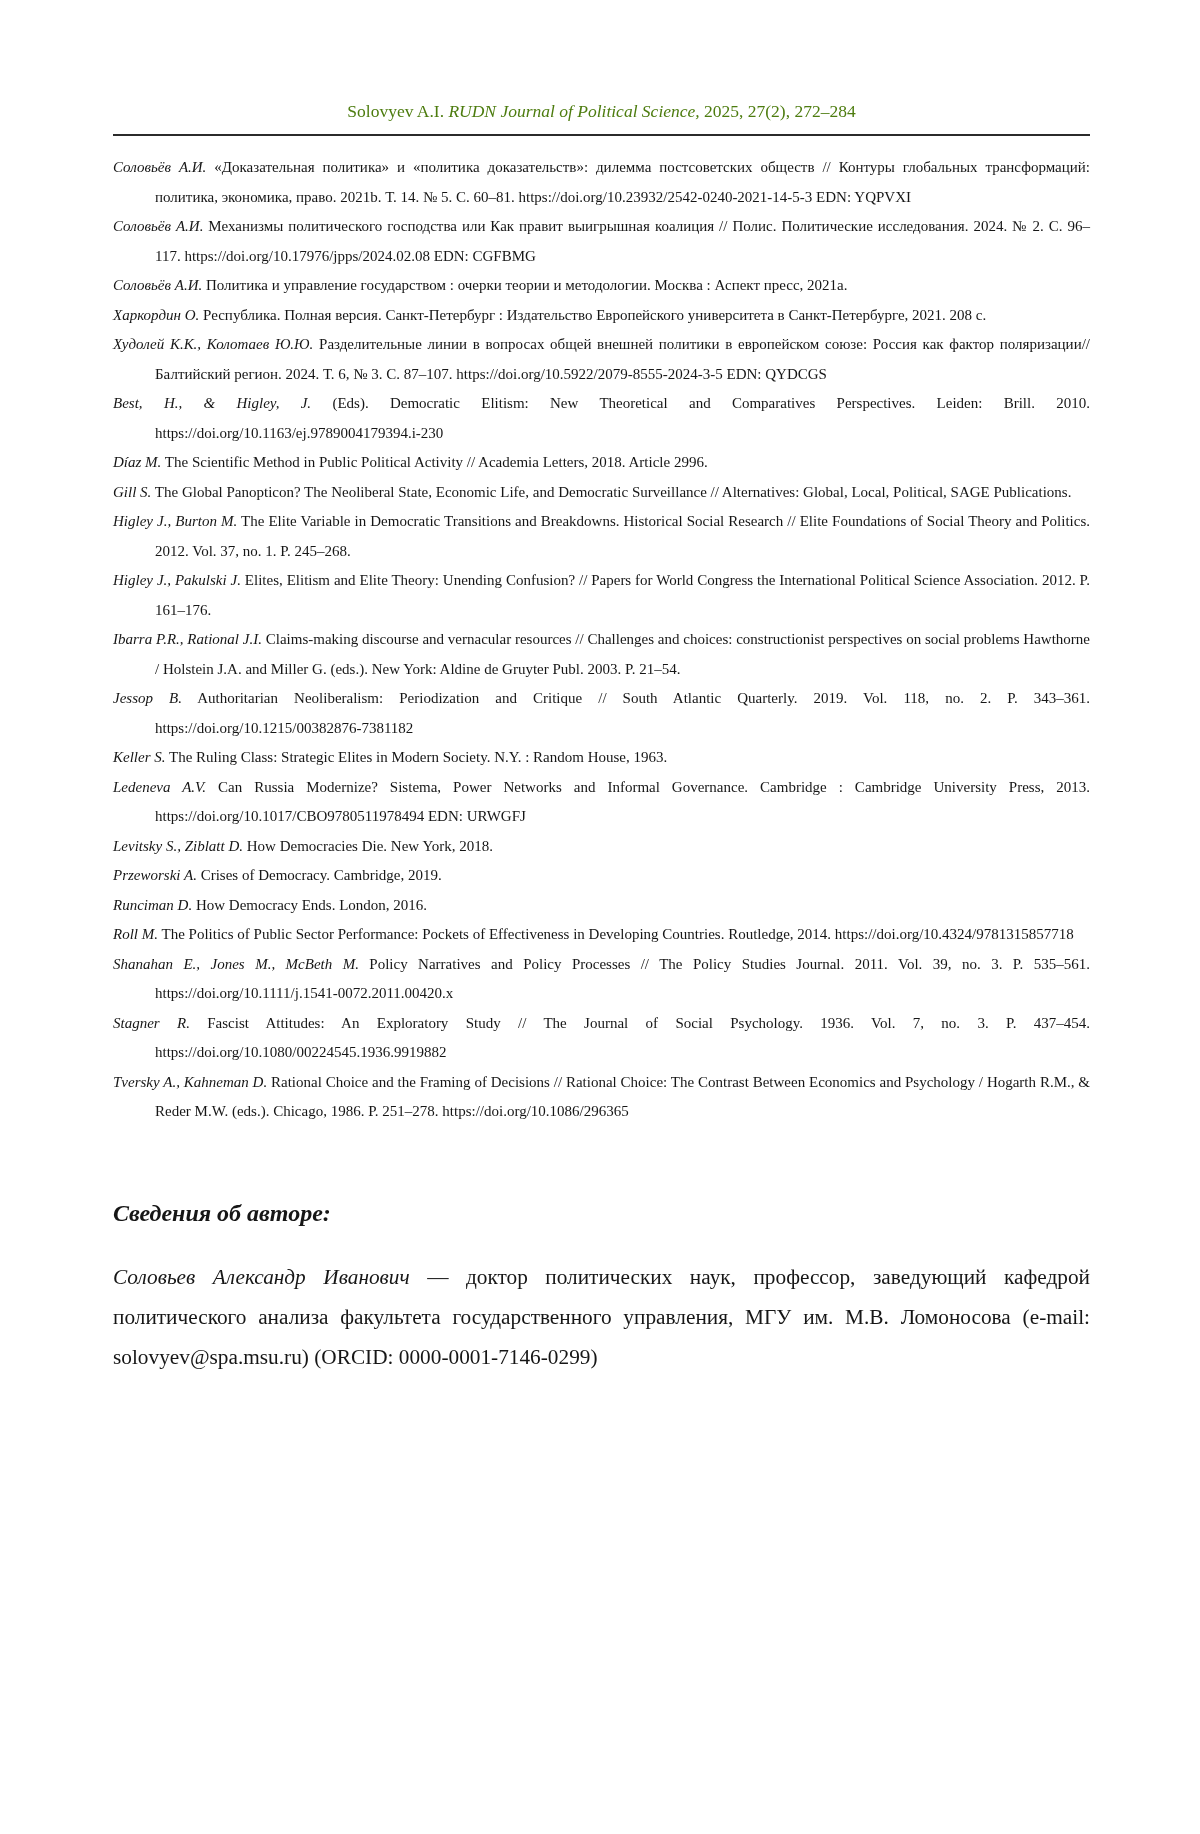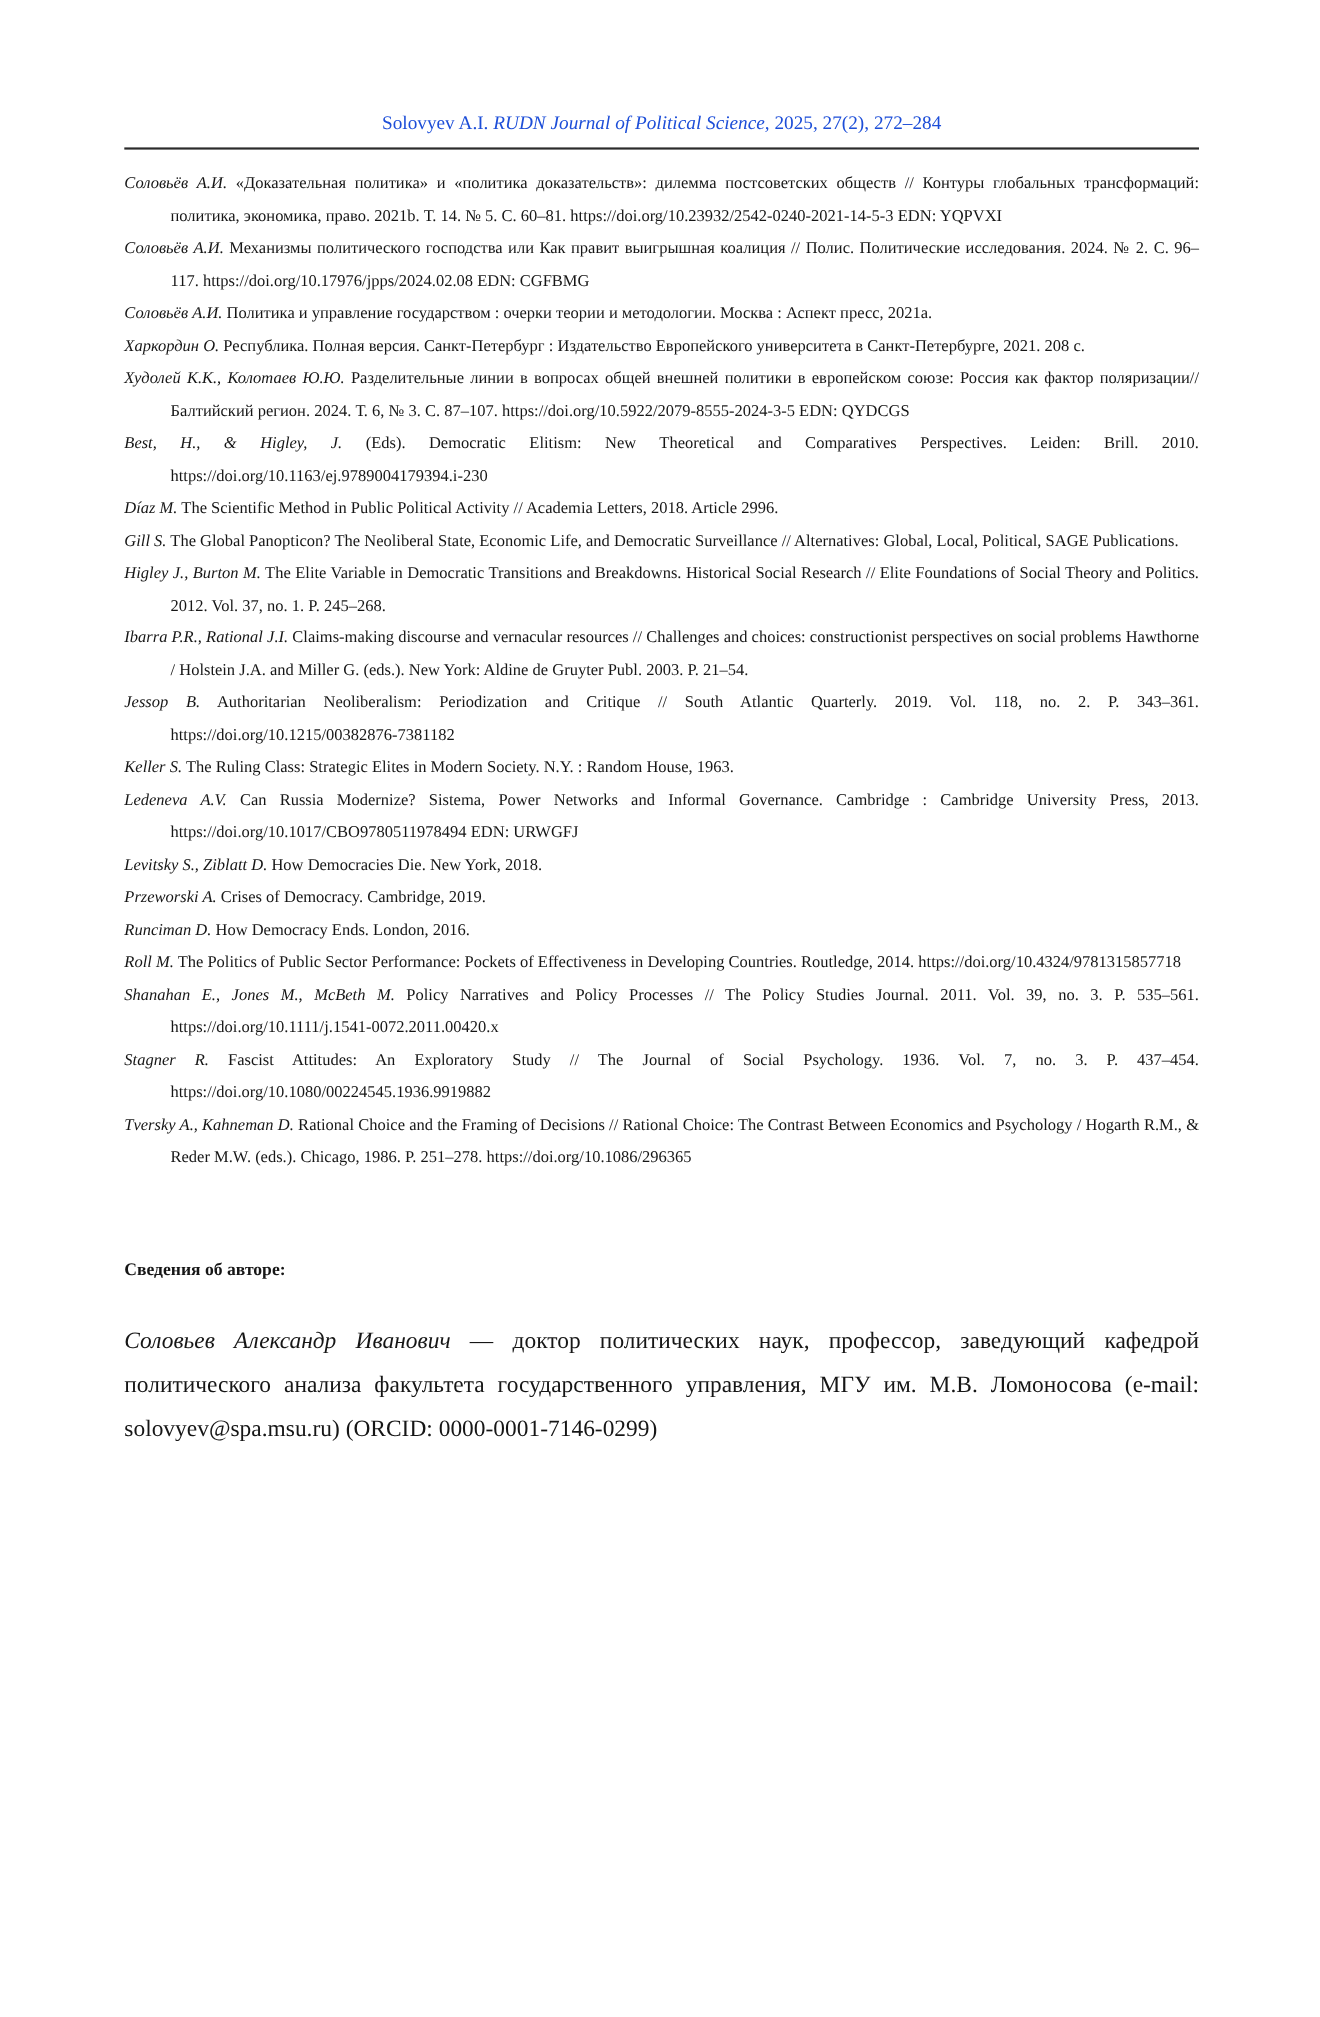--- a/index.html
+++ b/index.html
@@ -21,21 +21,21 @@
     position: absolute;
     left: 113px;
     top: 0;
     width: 977px;
   }
   .running-head {
     margin-top: 100px;
     text-align: center;
     font-size: 17.5px;
     line-height: 22px;
-    color: #1d4ed8;
+    color: #4d7c0f;
     white-space: nowrap;
   }
   .running-head .it { font-style: italic; }
   .head-rule {
     border: none;
     border-top: 2.5px solid #2b2b2b;
     margin: 12px 0 0 0;
   }
   .refs {
     margin-top: 17px;
@@ -44,23 +44,24 @@
     text-align: justify;
   }
   .ref {
     margin: 0;
     padding-left: 42px;
     text-indent: -42px;
   }
   .it { font-style: italic; }
   .about-heading {
     margin: 72px 0 0 0;
-    font-size: 16px;
+    font-size: 24px;
     line-height: 29.5px;
     font-weight: bold;
+    font-style: italic;
   }
   .bio {
     margin: 29px 0 0 0;
     font-size: 21.3px;
     line-height: 40px;
     text-align: justify;
   }
 </style>
 </head>
 <body>
@@ -77,20 +78,21 @@
     <div class="refs">
       <p class="ref"><span class="it">Соловьёв А.И.</span><span> «Доказательная политика» и «политика доказательств»: дилемма постсоветских обществ // Контуры глобальных трансформаций: политика, экономика, право. 2021b. Т. 14. № 5. С. 60–81. https://doi.org/10.23932/2542-0240-2021-14-5-3 EDN: YQPVXI</span></p>
       <p class="ref"><span class="it">Соловьёв А.И.</span><span> Механизмы политического господства или Как правит выигрышная коалиция // Полис. Политические исследования. 2024. № 2. С. 96–117. https://doi.org/10.17976/jpps/2024.02.08 EDN: CGFBMG</span></p>
       <p class="ref"><span class="it">Соловьёв А.И.</span><span> Политика и управление государством : очерки теории и методологии. Москва : Аспект пресс, 2021a.</span></p>
       <p class="ref"><span class="it">Харкордин О.</span><span> Республика. Полная версия. Санкт-Петербург : Издательство Европейского университета в Санкт-Петербурге, 2021. 208 с.</span></p>
       <p class="ref"><span class="it">Худолей К.К., Колотаев Ю.Ю.</span><span> Разделительные линии в вопросах общей внешней политики в европейском союзе: Россия как фактор поляризации// Балтийский регион. 2024. Т. 6, № 3. С. 87–107. https://doi.org/10.5922/2079-8555-2024-3-5 EDN: QYDCGS</span></p>
       <p class="ref"><span class="it">Best, H., &amp; Higley, J.</span><span> (Eds). Democratic Elitism: New Theoretical and Comparatives Perspectives. Leiden: Brill. 2010. https://doi.org/10.1163/ej.9789004179394.i-230</span></p>
       <p class="ref"><span class="it">Díaz M.</span><span> The Scientific Method in Public Political Activity // Academia Letters, 2018. Article 2996.</span></p>
       <p class="ref"><span class="it">Gill S.</span><span> The Global Panopticon? The Neoliberal State, Economic Life, and Democratic Surveillance // Alternatives: Global, Local, Political, SAGE Publications.</span></p>
       <p class="ref"><span class="it">Higley J., Burton M.</span><span> The Elite Variable in Democratic Transitions and Breakdowns. Historical Social Research // Elite Foundations of Social Theory and Politics. 2012. Vol. 37, no. 1. P. 245–268.</span></p>
+      <p class="ref"><span class="it">Higley J., Pakulski J.</span><span> Elites, Elitism and Elite Theory: Unending Confusion? // Papers for World Congress the International Political Science Association. 2012. P. 161–176.</span></p>
       <p class="ref"><span class="it">Ibarra P.R., Rational J.I.</span><span> Claims-making discourse and vernacular resources // Challenges and choices: constructionist perspectives on social problems Hawthorne / Holstein J.A. and Miller G. (eds.). New York: Aldine de Gruyter Publ. 2003. P. 21–54.</span></p>
       <p class="ref"><span class="it">Jessop B.</span><span> Authoritarian Neoliberalism: Periodization and Critique // South Atlantic Quarterly. 2019. Vol. 118, no. 2. P. 343–361. https://doi.org/10.1215/00382876-7381182</span></p>
       <p class="ref"><span class="it">Keller S.</span><span> The Ruling Class: Strategic Elites in Modern Society. N.Y. : Random House, 1963.</span></p>
       <p class="ref"><span class="it">Ledeneva A.V.</span><span> Can Russia Modernize? Sistema, Power Networks and Informal Governance. Cambridge : Cambridge University Press, 2013. https://doi.org/10.1017/CBO9780511978494 EDN: URWGFJ</span></p>
       <p class="ref"><span class="it">Levitsky S., Ziblatt D.</span><span> How Democracies Die. New York, 2018.</span></p>
       <p class="ref"><span class="it">Przeworski A.</span><span> Crises of Democracy. Cambridge, 2019.</span></p>
       <p class="ref"><span class="it">Runciman D.</span><span> How Democracy Ends. London, 2016.</span></p>
       <p class="ref"><span class="it">Roll M.</span><span> The Politics of Public Sector Performance: Pockets of Effectiveness in Developing Countries. Routledge, 2014. https://doi.org/10.4324/9781315857718</span></p>
       <p class="ref"><span class="it">Shanahan E., Jones M., McBeth M.</span><span> Policy Narratives and Policy Processes // The Policy Studies Journal. 2011. Vol. 39, no. 3. P. 535–561. https://doi.org/10.1111/j.1541-0072.2011.00420.x</span></p>
       <p class="ref"><span class="it">Stagner R.</span><span> Fascist Attitudes: An Exploratory Study // The Journal of Social Psychology. 1936. Vol. 7, no. 3. P. 437–454. https://doi.org/10.1080/00224545.1936.9919882</span></p>

